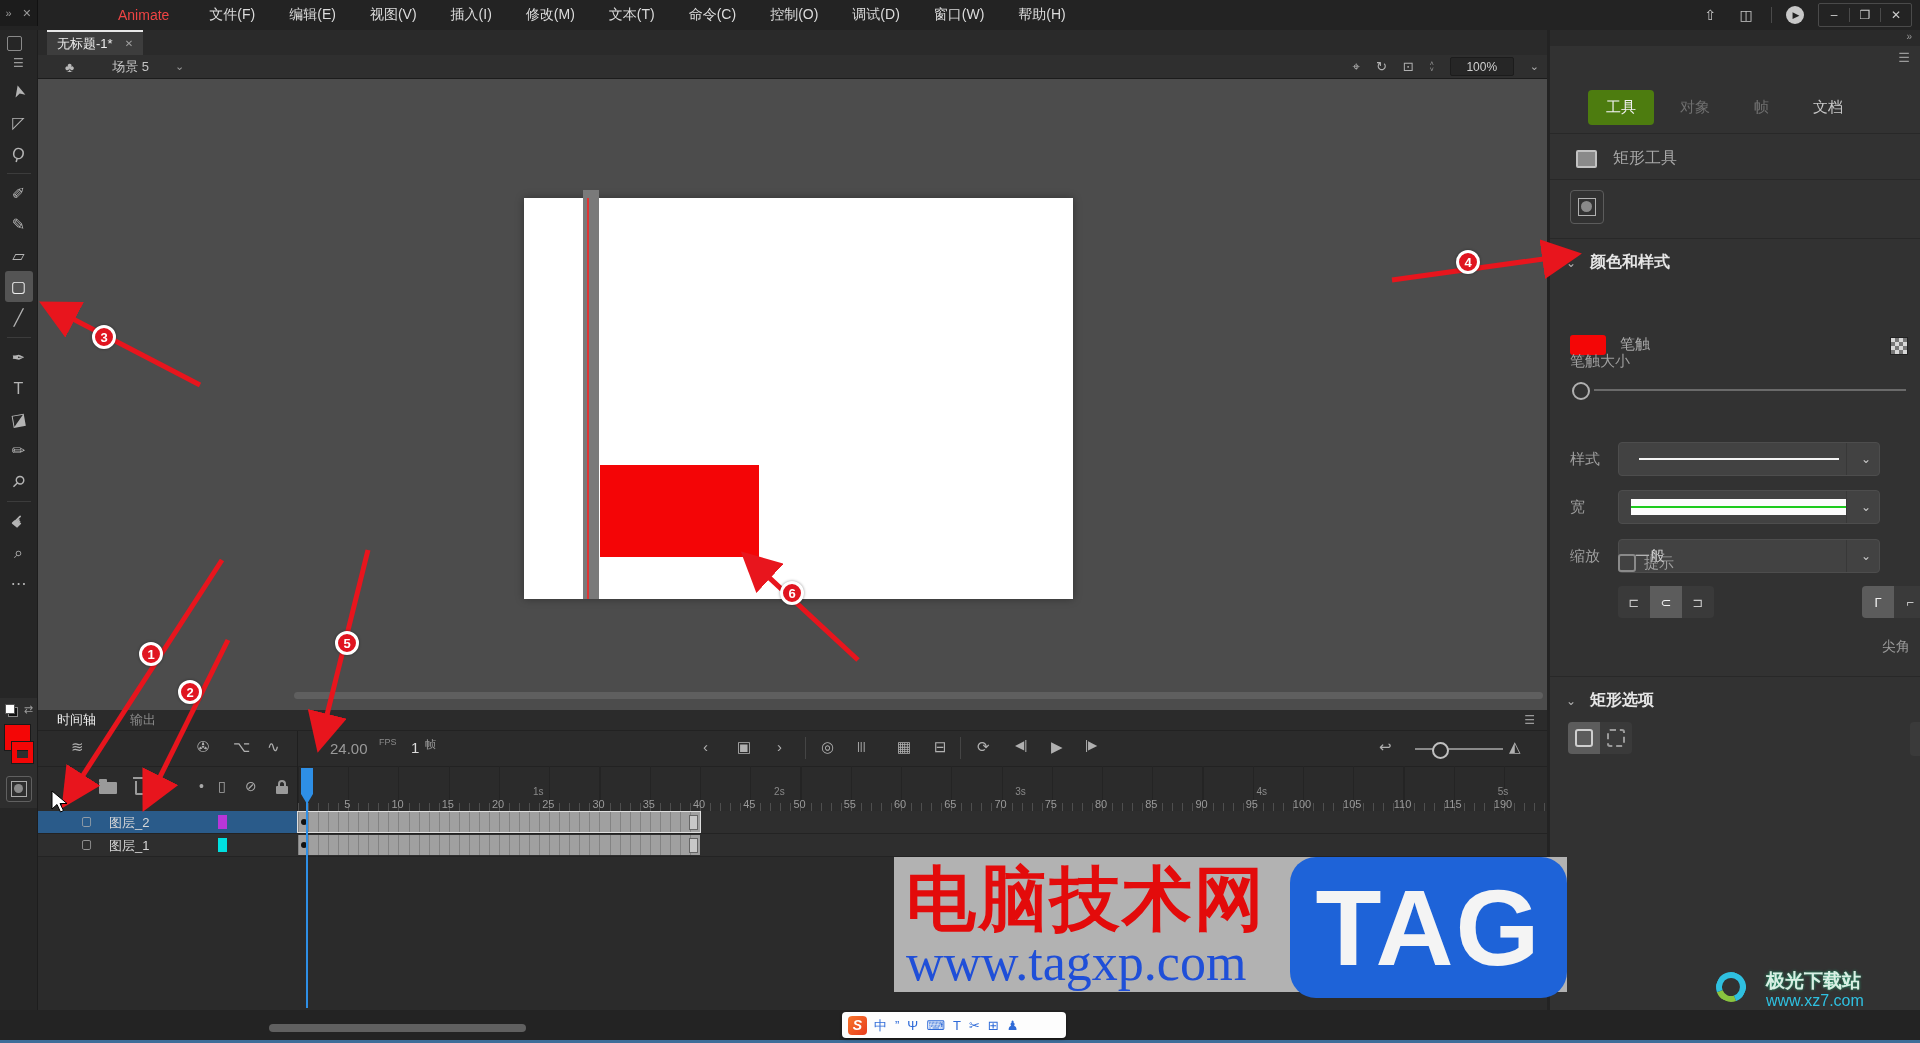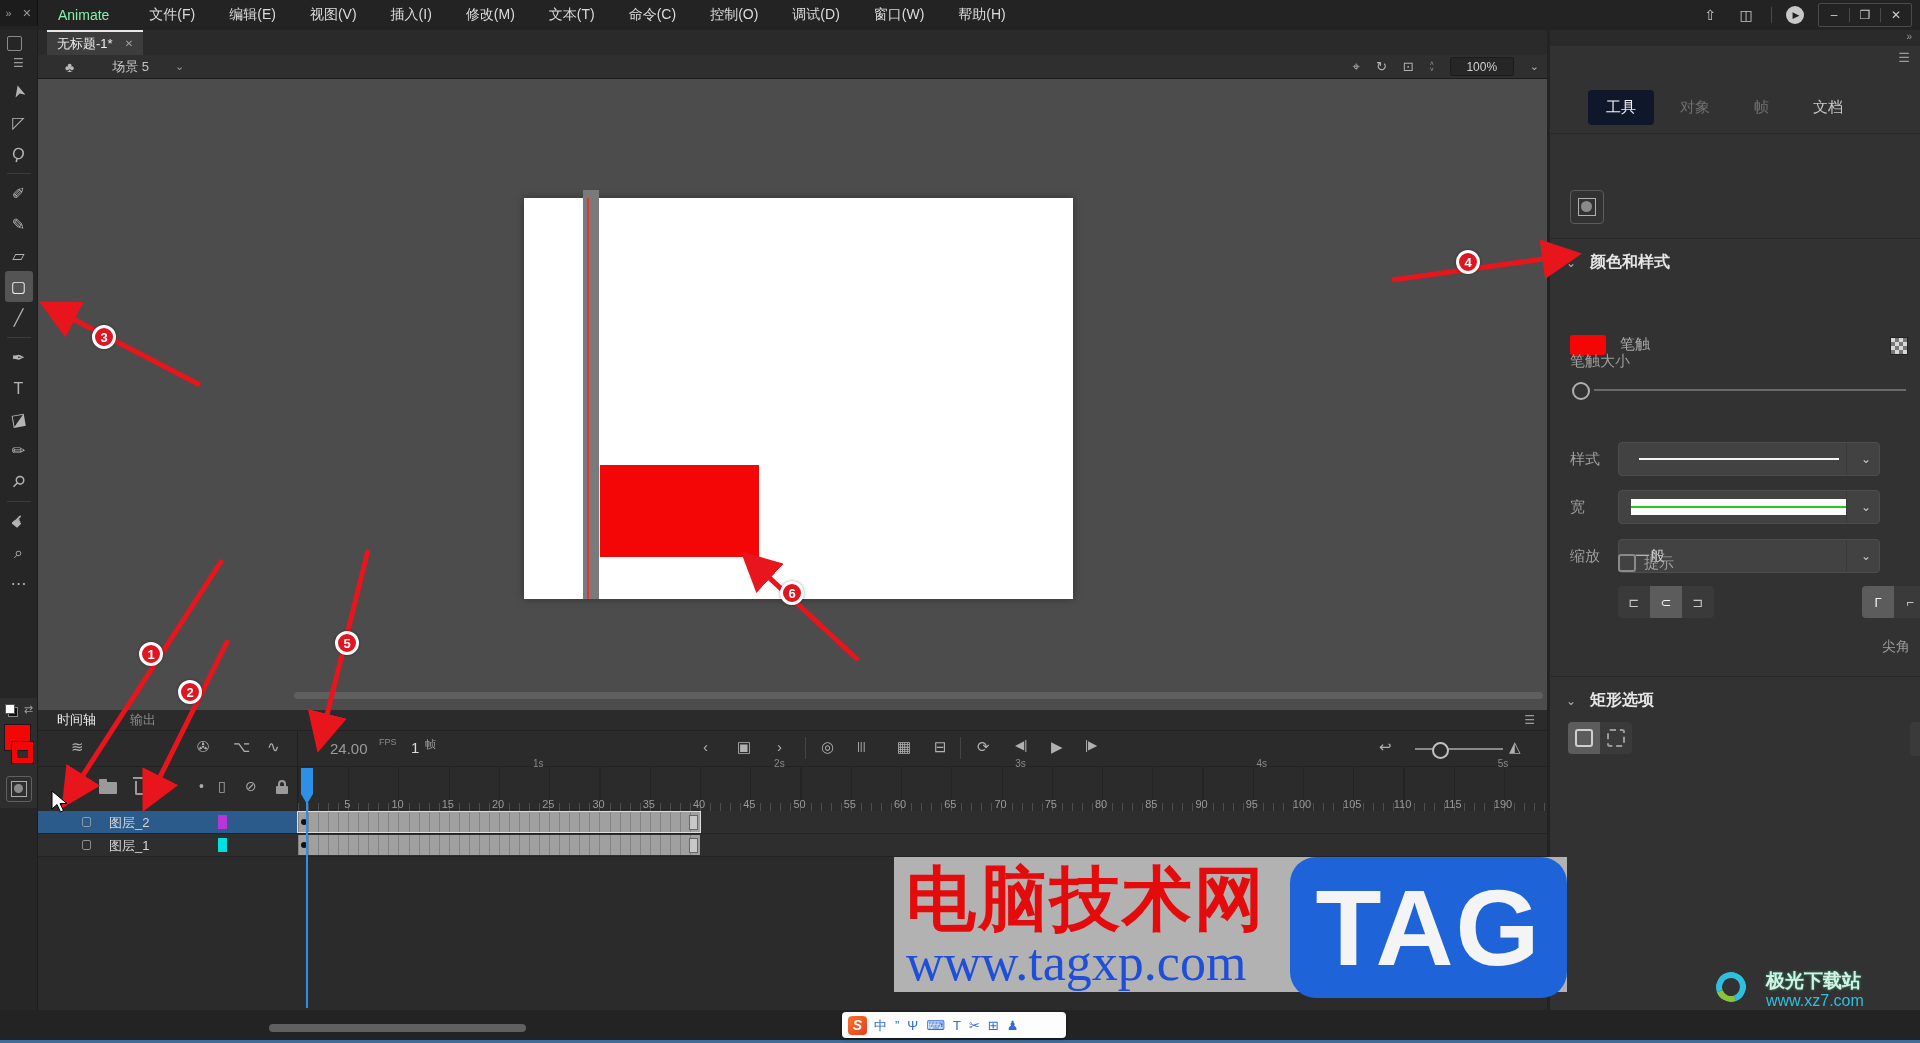--- a/index.html
+++ b/index.html
@@ -3,21 +3,21 @@
 <meta charset="utf-8">
 <style>
   html,body{margin:0;padding:0;width:1920px;height:1043px;overflow:hidden;
     background:#232323;font-family:"Liberation Sans","DejaVu Sans",sans-serif;
     -webkit-font-smoothing:antialiased;}
   
   .titlebar{position:absolute;left:0;top:0;width:1920px;height:30px;background:#232323;
     color:#d8d8d8;font-size:14px;display:flex;align-items:center;z-index:3;}
   .tb-chip{position:absolute;left:0;top:0;width:37px;height:26px;background:#1c1c1c;
     color:#9a9a9a;font-size:11px;display:flex;align-items:center;justify-content:space-around;border-right:1px solid #111;}
-  .app-name{margin-left:58px;margin-right:40px;color:#86efac;}
+  .app-name{margin-left:118px;margin-right:40px;color:#ef4444;}
   .menus{display:flex;gap:34px;}
   .menu-item{cursor:default;color:#dcdcdc;}
   .tb-right{position:absolute;right:8px;top:0;height:30px;display:flex;align-items:center;gap:14px;color:#c8c8c8;}
   .tb-ic{font-size:14px;width:22px;text-align:center;}
   .tb-sep{width:1px;height:16px;background:#4a4a4a;}
   .play-circle{width:18px;height:18px;border-radius:50%;background:#c8c8c8;color:#232323;
     font-size:9px;display:flex;align-items:center;justify-content:center;padding-left:2px;box-sizing:border-box;}
   .win-box{display:flex;border:1px solid #4a4a4a;border-radius:2px;height:22px;align-items:center;}
   .win-btn{width:30px;text-align:center;font-size:12px;color:#cfcfcf;border-left:1px solid #4a4a4a;}
   .win-btn:first-child{border-left:none;}
@@ -63,21 +63,21 @@
   .redrect{position:absolute;left:563px;top:387px;width:159px;height:92px;background:#f40506;}
   .hscroll{position:absolute;left:257px;top:614px;width:1249px;height:7px;background:#5f5f5f;border-radius:4px;}
   
   .rpanel{position:absolute;left:1550px;top:30px;width:370px;height:980px;background:#323232;z-index:1;color:#9e9e9e;font-size:15px;}
   .rp-top{position:absolute;left:0;top:0;width:370px;height:16px;background:#2a2a2a;}
   .rp-top .more{position:absolute;right:8px;top:1px;font-size:10px;color:#9a9a9a;}
   .rp-tabs{position:absolute;left:0;top:16px;width:370px;height:30px;display:flex;align-items:center;gap:26px;padding-left:14px;box-sizing:border-box;font-size:14px;}
   .rp-menu{position:absolute;right:10px;top:20px;color:#9a9a9a;font-size:13px;}
   .rp-subtabs{position:absolute;left:0;top:52px;width:370px;height:52px;display:flex;align-items:center;gap:8px;padding-left:38px;box-sizing:border-box;border-bottom:1px solid #282828;}
   .rp-subtab{padding:8px 18px;border-radius:4px;color:#c9c9c9;font-size:15px;}
-  .rp-subtab.active{background:#0f172a;color:#f2f2f2;}
+  .rp-subtab.active{background:#4d7c0f;color:#f2f2f2;}
   .rp-subtab.dis{color:#6f6f6f;}
   .rp-toolhdr{position:absolute;left:0;top:108px;width:370px;height:42px;display:flex;align-items:center;gap:16px;padding-left:26px;box-sizing:border-box;border-bottom:1px solid #282828;color:#a8a8a8;font-size:16px;}
   .rect-ic{width:17px;height:14px;background:#8a8a8a;border:2px solid #c2c2c2;border-radius:2px;}
   .rp-objrow{position:absolute;left:0;top:152px;width:370px;height:56px;border-bottom:1px solid #282828;}
   .rp-objbtn{position:absolute;left:20px;top:8px;width:32px;height:32px;border:1px solid #5c5c5c;border-radius:4px;}
   .rp-objbtn i{position:absolute;left:7px;top:7px;width:16px;height:16px;border:1px solid #b0b0b0;}
   .rp-objbtn i b{position:absolute;left:2px;top:2px;width:11px;height:11px;border-radius:50%;background:#8a8a8a;}
   .sec-hdr{position:absolute;left:0;width:370px;display:flex;align-items:center;gap:14px;padding-left:16px;box-sizing:border-box;
     color:#e6e6e6;font-weight:bold;font-size:16px;}
   .sec-chev{font-size:12px;color:#b0b0b0;font-weight:normal;}
@@ -332,20 +332,24 @@
     <span class="more">»</span>
   </div>
   <div class="rp-tabs"></div>
   <span class="rp-menu">☰</span>
   <div class="rp-subtabs">
     <span class="rp-subtab active">工具</span>
     <span class="rp-subtab dis">对象</span>
     <span class="rp-subtab dis">帧</span>
     <span class="rp-subtab">文档</span>
   </div>
+  <div class="rp-toolhdr">
+    <span class="rect-ic"></span>
+    <span>矩形工具</span>
+  </div>
   <div class="rp-objrow">
     <span class="rp-objbtn">
         <i>
           <b></b>
         </i>
       </span>
   </div>
   <div class="sec-hdr" style="top:222px">
     <span class="sec-chev">⌄</span>
     <span>颜色和样式</span>
@@ -479,21 +483,21 @@
       <span class="rn" style="left: 1064px;">80</span>
       <span class="rn" style="left: 1114.25px;">85</span>
       <span class="rn" style="left: 1164.5px;">90</span>
       <span class="rn" style="left: 1214.75px;">95</span>
       <span class="rn" style="left: 1265px;">100</span>
       <span class="rn" style="left: 1315.25px;">105</span>
       <span class="rn" style="left: 1365.5px;">110</span>
       <span class="rn" style="left: 1415.75px;">115</span>
       <span class="rn" style="left: 1466px;">190</span>
     </div>
-  <div style="position:absolute;left:0;top:44px;width:1510px;height:45px;pointer-events:none;">
+  <div style="position:absolute;left:0;top:72px;width:1510px;height:45px;pointer-events:none;">
       <span class="rsec" style="left: 501.2px;">1s</span>
       <span class="rsec" style="left: 742.4px;">2s</span>
       <span class="rsec" style="left: 983.6px;">3s</span>
       <span class="rsec" style="left: 1224.8px;">4s</span>
       <span class="rsec" style="left: 1466px;">5s</span>
     </div>
   <div class="playhead"></div>
   <div class="playhead-line"></div>
   <div class="layer-rows">
       <div class="lrow sel">

